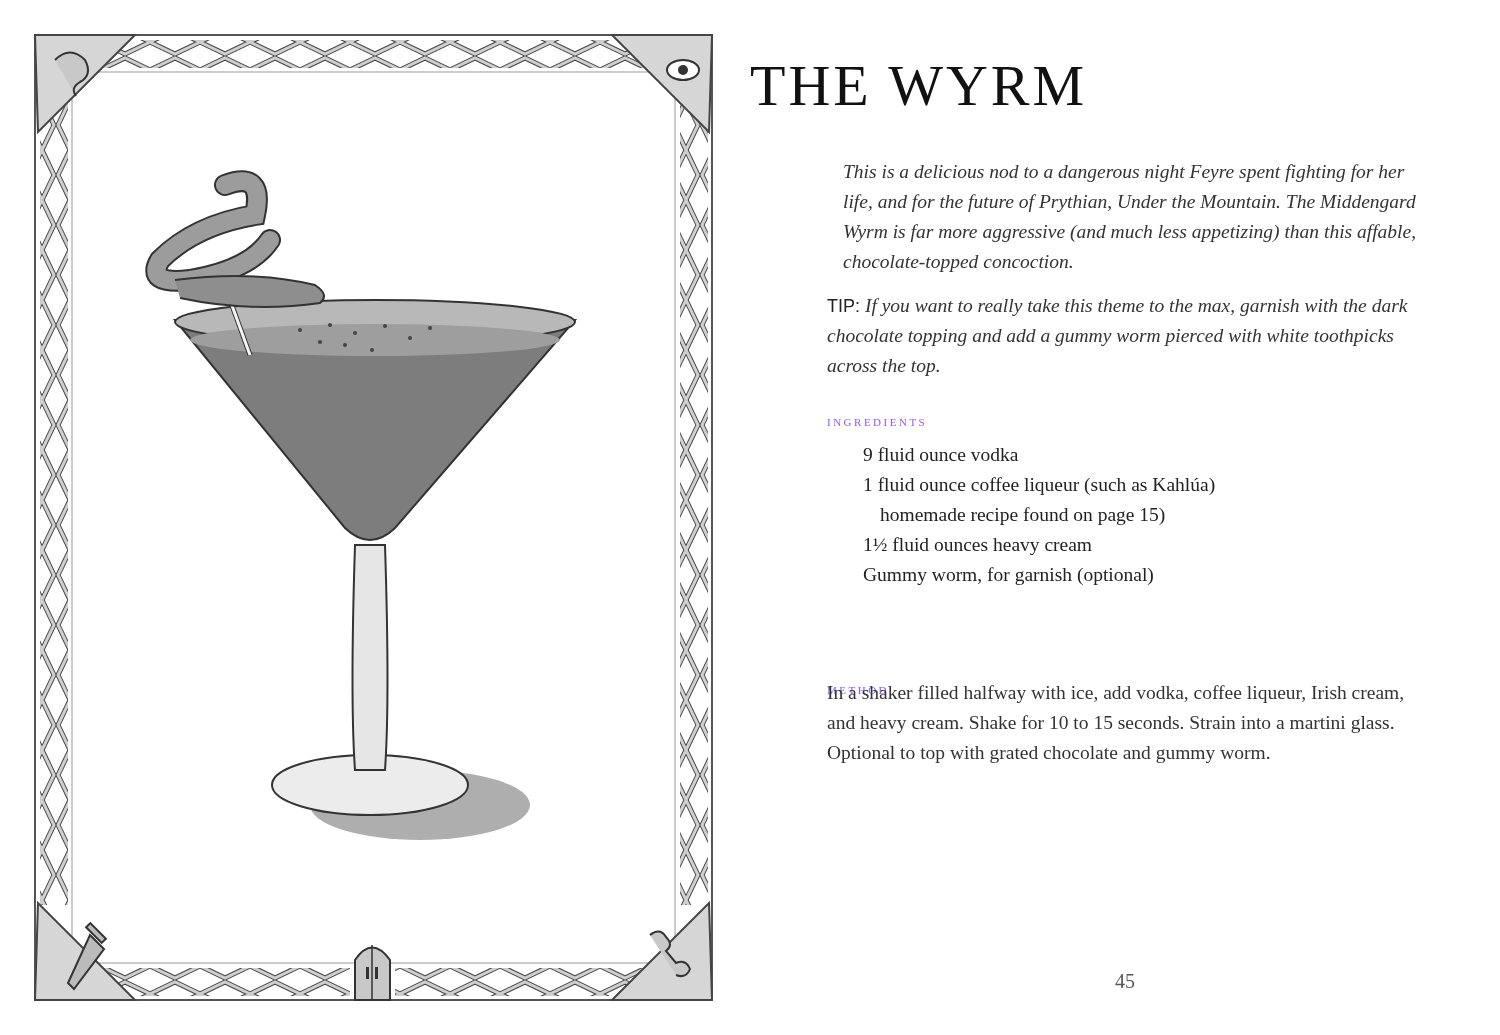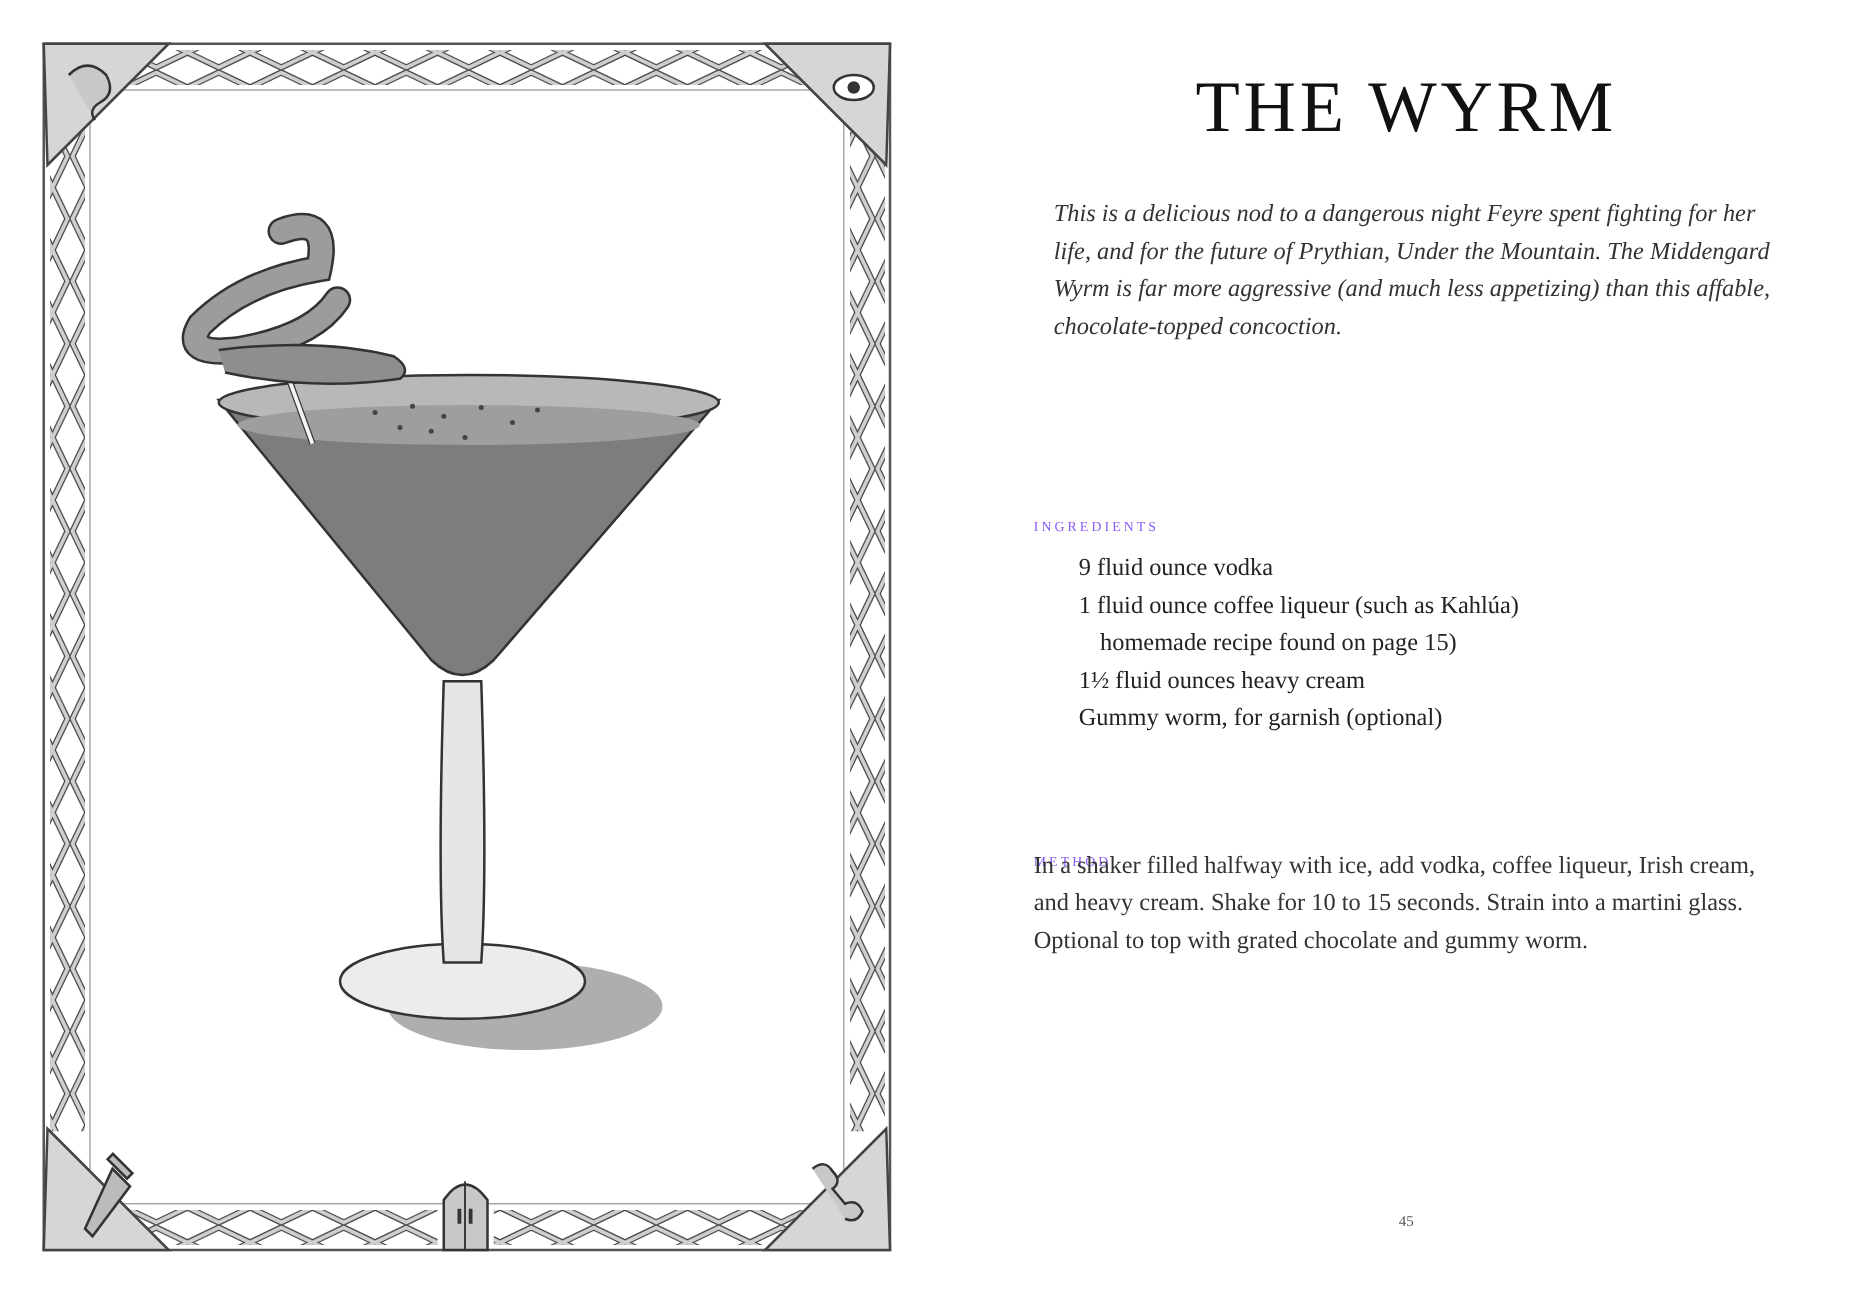--- a/index.html
+++ b/index.html
@@ -1,31 +1,31 @@
 <!DOCTYPE html>
 <html><head>
   <meta charset="utf-8">
   <style>
     html, body { margin:0; padding:0; background:#ffffff; }
     body { width:1500px; height:1035px; position:relative; overflow:hidden; color:#1a1a1a; }
     .left-page { position:absolute; left:0; top:0; width:750px; height:1035px; }
     .frame-svg { position:absolute; left:0; top:0; }
     .right-page { position:absolute; left:750px; top:0; width:750px; height:1035px; font-family:"Liberation Serif","DejaVu Serif",serif; }
-    .title { position:absolute; left:0; width:750px; top:52px; text-align:center; font-size:58px; letter-spacing:3px; font-weight:normal; color:#111; margin:0; font-family:"Liberation Serif",serif; }
+    .title { position:absolute; left:0; width:750px; top:52px; font-size:58px; letter-spacing:3px; font-weight:normal; color:#111; margin:0; font-family:"Liberation Serif",serif; }
     .intro { position:absolute; left:93px; top:157px; width:590px; font-style:italic; font-size:19.5px; line-height:30px; color:#333; margin:0; }
     .tip { position:absolute; left:77px; top:291px; width:590px; font-style:italic; font-size:19.5px; line-height:30px; color:#333; margin:0; }
     .tip-label { font-style:normal; font-family:"Liberation Sans",sans-serif; font-size:18px; color:#222; }
     .section-label { position:absolute; left:77px; font-size:11px; letter-spacing:2.5px; color:#8b5cf6; margin:0; }
     .ing-label { top:416px; }
     .method-label { top:684px; }
     .ing-list { position:absolute; left:113px; top:440px; width:560px; list-style:none; margin:0; padding:0; font-size:19.5px; line-height:30px; color:#222; }
     .ing-list li { padding-left:0; text-indent:0; }
     .ing-list li .cont { display:block; padding-left:17px; }
     .method { position:absolute; left:77px; top:678px; width:590px; font-size:19.5px; line-height:30px; color:#333; margin:0; }
-    .page-num { position:absolute; left:0; width:750px; text-align:center; top:970px; font-size:12px; color:#555; }
+    .page-num { position:absolute; left:0; width:750px; text-align:center; top:970px; font-size:20px; color:#555; }
   </style>
 </head>
 <body>
 
 <div class="left-page">
   <svg class="frame-svg" width="750" height="1035" viewBox="0 0 750 1035">
     <defs>
       <pattern id="knotV" width="28" height="50" patternUnits="userSpaceOnUse">
         <path d="M14 0 L26 25 L14 50 L2 25 Z" fill="none" stroke="#444" stroke-width="5"></path>
         <path d="M14 0 L26 25 L14 50 L2 25 Z" fill="none" stroke="#cfcfcf" stroke-width="3"></path>
@@ -100,20 +100,24 @@
       <path d="M175 280 q80 -10 140 5 q15 10 5 18 q-70 10 -140 -5" fill="#8e8e8e" stroke="#333" stroke-width="2"></path>
     </g>
   </svg>
 </div>
 
 <div class="right-page">
   <h1 class="title">THE WYRM</h1>
 
   <p class="intro">This is a delicious nod to a dangerous night Feyre spent fighting for her life, and for the future of Prythian, Under the Mountain. The Middengard Wyrm is far more aggressive (and much less appetizing) than this affable, chocolate-topped concoction.</p>
 
+  <p class="tip">
+    <span class="tip-label">TIP:</span>
+    <span>If you want to really take this theme to the max, garnish with the dark chocolate topping and add a gummy worm pierced with white toothpicks across the top.</span>
+  </p>
 
   <p class="section-label ing-label">INGREDIENTS</p>
   <ul class="ing-list">
     <li><span>9 fluid ounce vodka</span></li>
     <li><span>1 fluid ounce coffee liqueur (such as Kahlúa)</span></li>
     <li><span class="cont">homemade recipe found on page 15)</span></li>
     <li><span>1½ fluid ounces heavy cream</span></li>
     <li><span>Gummy worm, for garnish (optional)</span></li>
   </ul>
 

